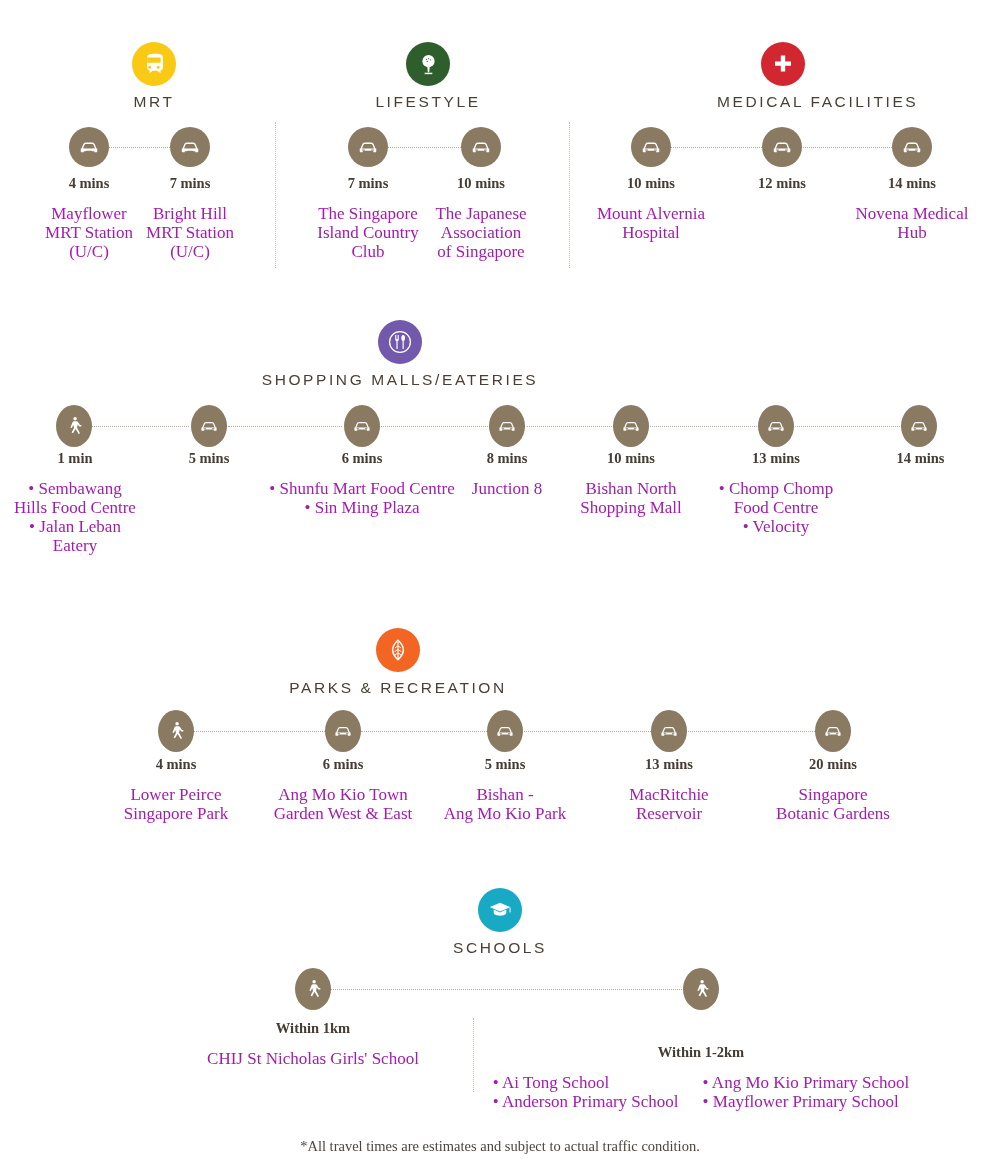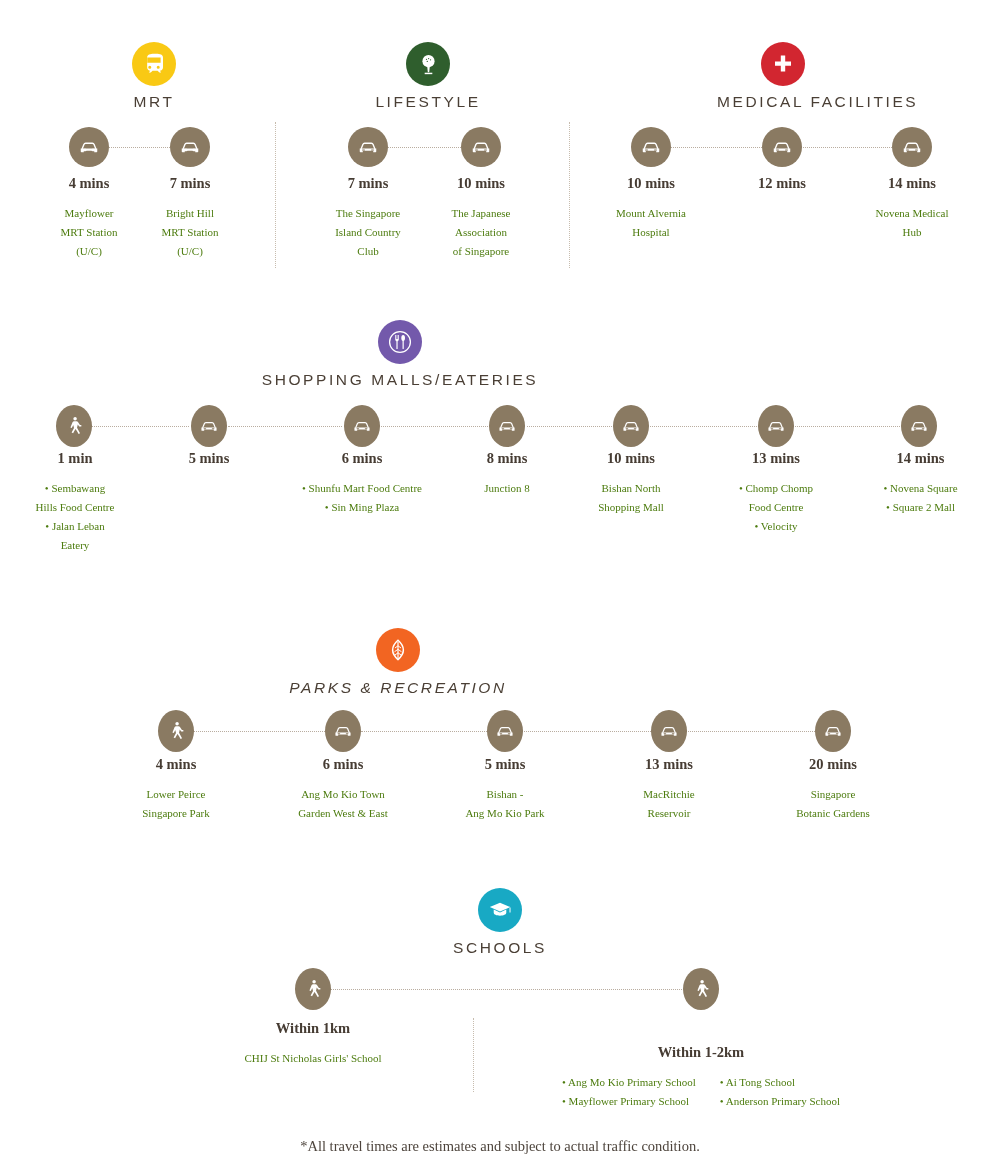--- a/index.html
+++ b/index.html
@@ -55,23 +55,23 @@
     color: #463c33;
   }
   .poi .time {
     font-weight: bold;
     font-size: 14.5px;
     color: #463c33;
     white-space: nowrap;
     margin-bottom: 12px;
   }
   .poi .name {
-    font-size: 11px;
+    font-size: 17px;
     line-height: 19px;
-    color: #4d7c0f;
+    color: #a21caf;
   }
   .poi .name .li { display: block; white-space: nowrap; }
 
   .vdiv {
     position: absolute;
     border-left: 1.6px dotted #c7bcae;
     width: 0;
   }
 
   .footnote {
@@ -360,28 +360,24 @@
     <div class="poi" style="left:706px; top:45px; width:140px;">
       <div class="time">13 mins</div>
       <div class="name">
         <span class="li">• Chomp Chomp</span>
         <span class="li">Food Centre</span>
         <span class="li">• Velocity</span>
       </div>
     </div>
     <div class="poi" style="left:848px; top:45px; width:145px;">
       <div class="time">14 mins</div>
-      <div class="name">
-        <span class="li">• Novena Square</span>
-        <span class="li">• Square 2 Mall</span>
-      </div>
-    </div>
-  </div>
-
-  <div class="sec-head" style="position:absolute; left:0px; top:628px; width:796px;font-style:italic;">
+    </div>
+  </div>
+
+  <div class="sec-head" style="position:absolute; left:0px; top:628px; width:796px;">
     <div class="sec-badge" style="background:#f26522;">
       <svg width="28" height="28" viewBox="0 0 24 24">
         <path d="M12 3.6c-3 2.6-4.6 5.4-4.6 8.4 0 3.4 2.1 6 4.6 8.2 2.5-2.2 4.6-4.8 4.6-8.2 0-3-1.6-5.8-4.6-8.4z" fill="none" stroke="#ffffff" stroke-width="1.3"></path>
         <path d="M12 5.2v14" stroke="#ffffff" stroke-width="1"></path>
         <path d="M12 8.4l-2.6 1.9M12 8.4l2.6 1.9M12 11.4l-3 2.1M12 11.4l3 2.1M12 14.4l-2.6 1.9M12 14.4l2.6 1.9" stroke="#ffffff" stroke-width=".85"></path>
       </svg>
     </div>
     <div class="sec-title">PARKS &amp; RECREATION</div>
   </div>
 
@@ -501,27 +497,27 @@
       <div class="time">Within 1km</div>
       <div class="name">
         <span class="li">CHIJ St Nicholas Girls' School</span>
       </div>
     </div>
 
     <div class="poi" style="left:481px; top:52px; width:440px;margin-top:24px;">
       <div class="time">Within 1-2km</div>
       <div class="name" style="display:flex; justify-content:center; gap:24px;">
         <span style="text-align:left;">
+          <span class="li">• Ai Tong School</span>
+          <span class="li">• Anderson Primary School</span>
+        </span>
+        <span style="text-align:left;">
           <span class="li">• Ang Mo Kio Primary School</span>
           <span class="li">• Mayflower Primary School</span>
         </span>
-        <span style="text-align:left;">
-          <span class="li">• Ai Tong School</span>
-          <span class="li">• Anderson Primary School</span>
-        </span>
       </div>
     </div>
   </div>
 
   <div class="vdiv" style="left:473px; top:1018px; height:74px;"></div>
 
   <div class="footnote" style="left:0px; top:1138px;">*All travel times are estimates and subject to actual traffic condition.</div>
 
 </div>
 

